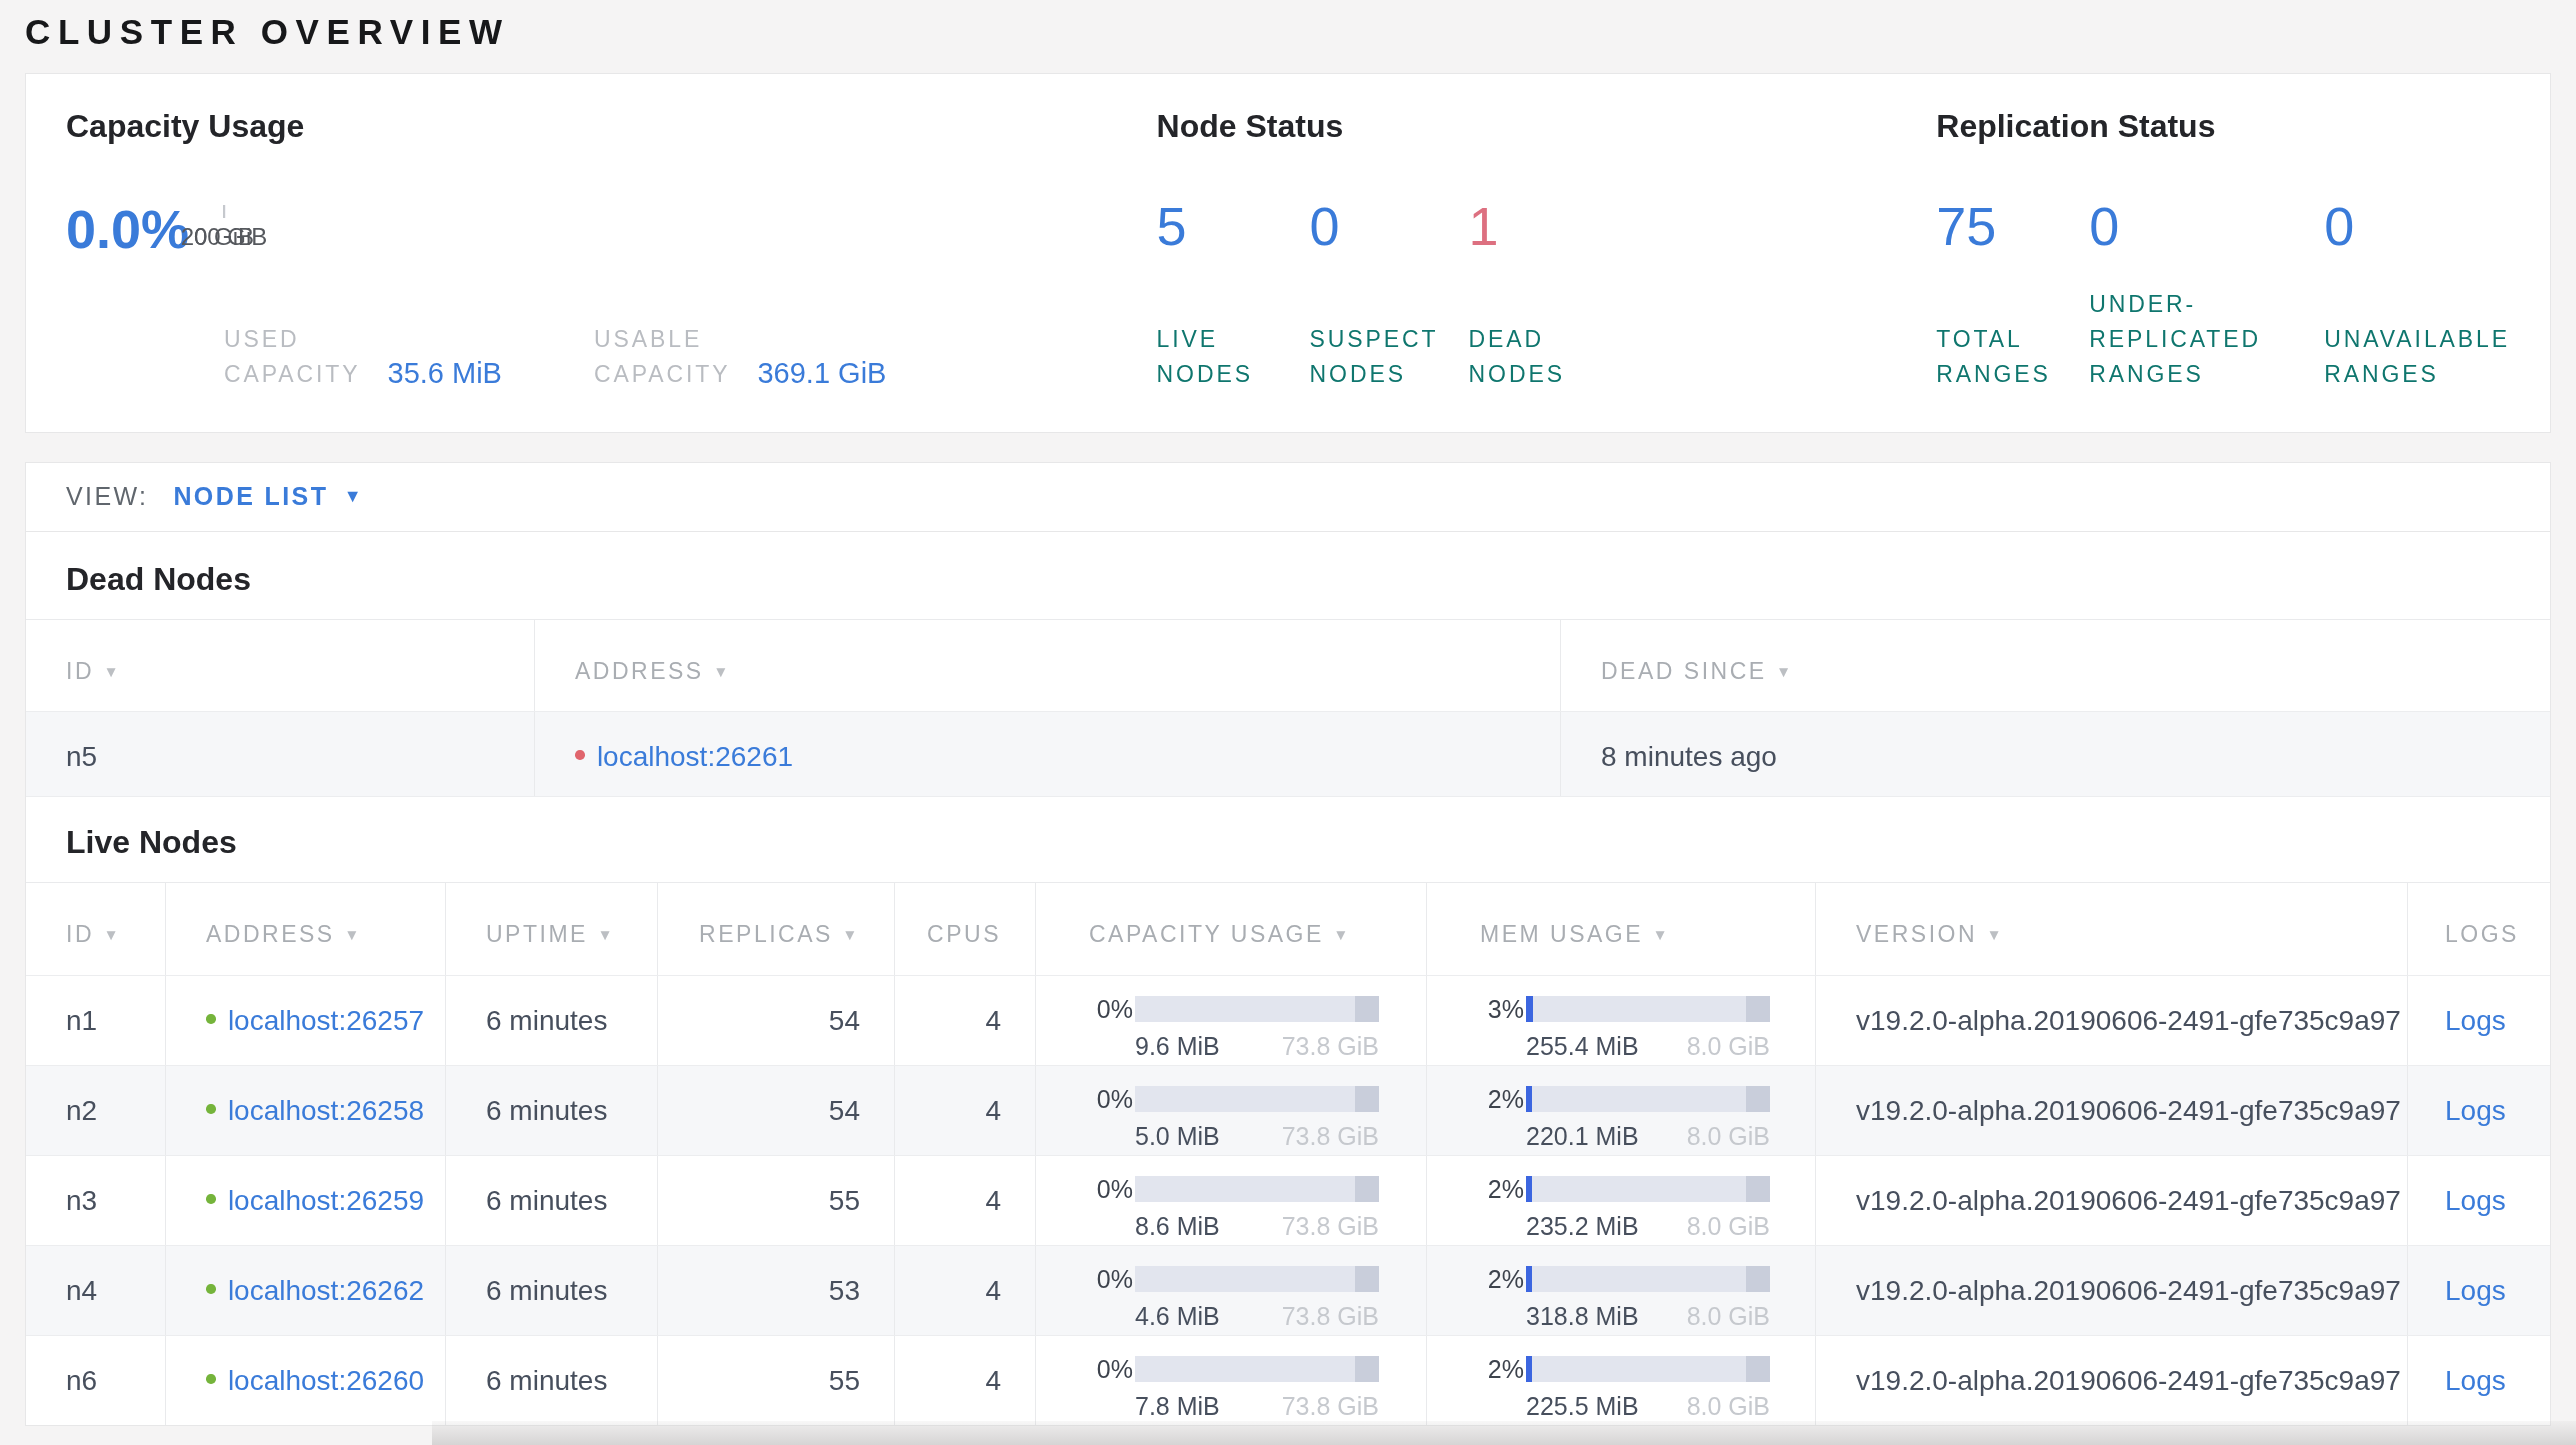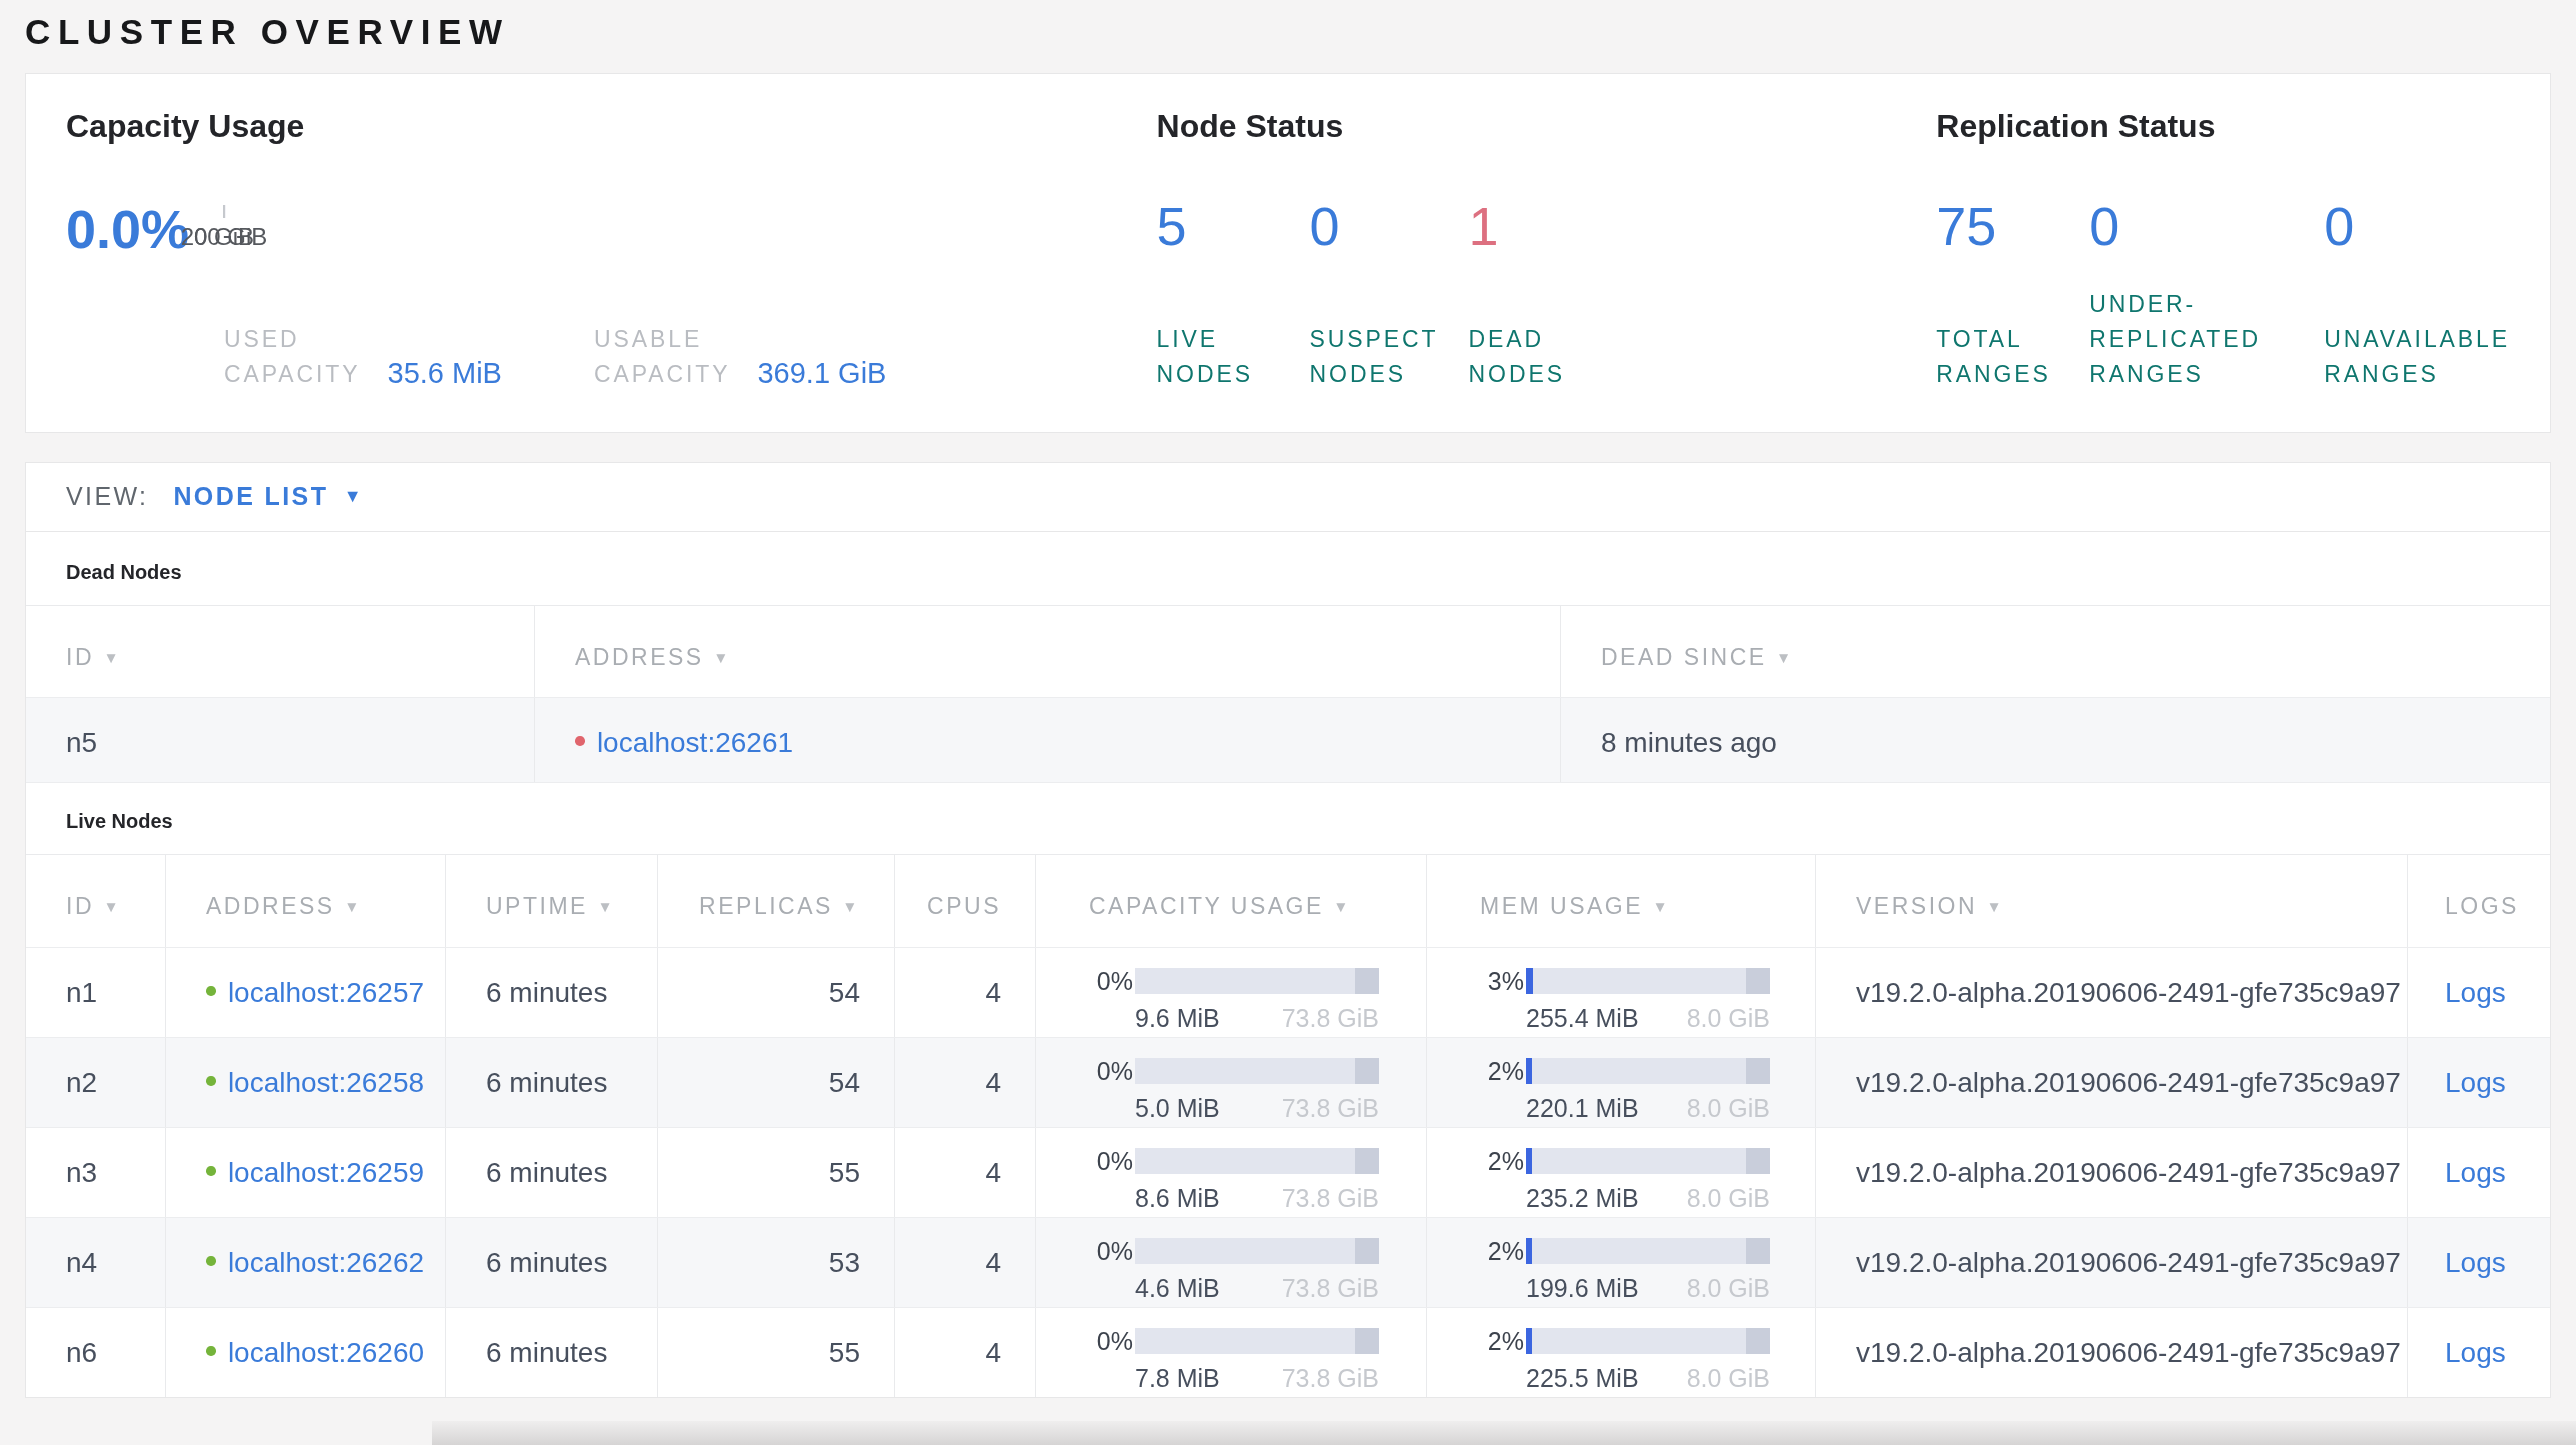--- a/index.html
+++ b/index.html
@@ -93,21 +93,21 @@
   }
   .view-label { font-size:25px; letter-spacing:2.4px; color:#60666d; }
   .view-select {
     margin-left:25px; display:flex; align-items:center; cursor:pointer;
     font-size:25px; letter-spacing:2.4px; color:#3a7bd9; font-weight:600;
   }
   .view-caret { margin-left:15.3px; font-size:18px; color:#3a7bd9; }
 
   .subhead {
     margin:29px 0 0 40px;
-    font-size:20px; font-weight:600; color:#242529;
+    font-size:32px; font-weight:600; color:#242529;
   }
   .subhead.live { margin-top:27px; }
 
   
   .tbl { width:100%; margin-top:21px; }
   .trow { display:grid; }
   .dead .trow { grid-template-columns:509px 1026px 1fr; }
   .live .trow { grid-template-columns:140px 280px 212px 237px 141px 391px 389px 592px 1fr; }
   .thead { border-top:1px solid #e9eaec; height:92px; background:#fff; }
   .live .thead { height:93px; }
@@ -472,21 +472,21 @@
   </div>
   <div class="td usage">
     <div class="usage-top">
       <span class="usage-pct">2%</span>
       <span class="mini-bar">
         <span class="mini-tail"></span>
         <span class="mini-fill" style="width: 2.5%;"></span>
       </span>
     </div>
     <div class="usage-vals">
-      <span class="usage-used">199.6 MiB</span>
+      <span class="usage-used">318.8 MiB</span>
       <span class="usage-total">8.0 GiB</span>
     </div>
   </div>
   <div class="td">v19.2.0-alpha.20190606-2491-gfe735c9a97</div>
   <div class="td logs">
     <a class="link">Logs</a>
   </div>
 </div>
       <div class="trow tr">
   <div class="td">n6</div>

